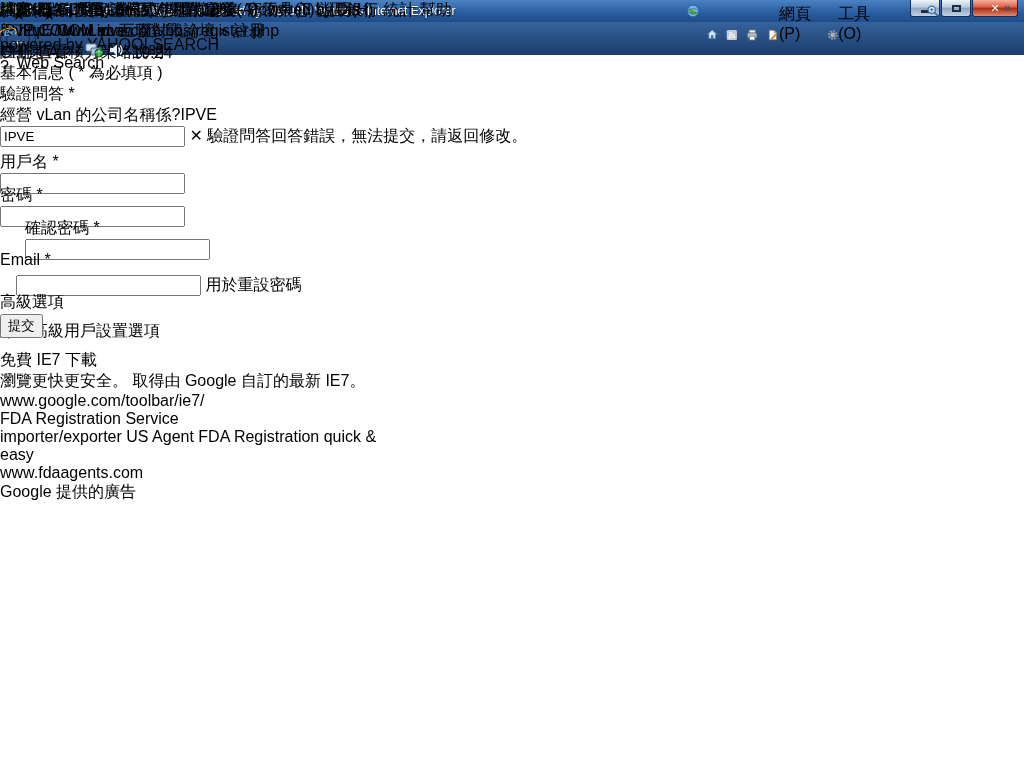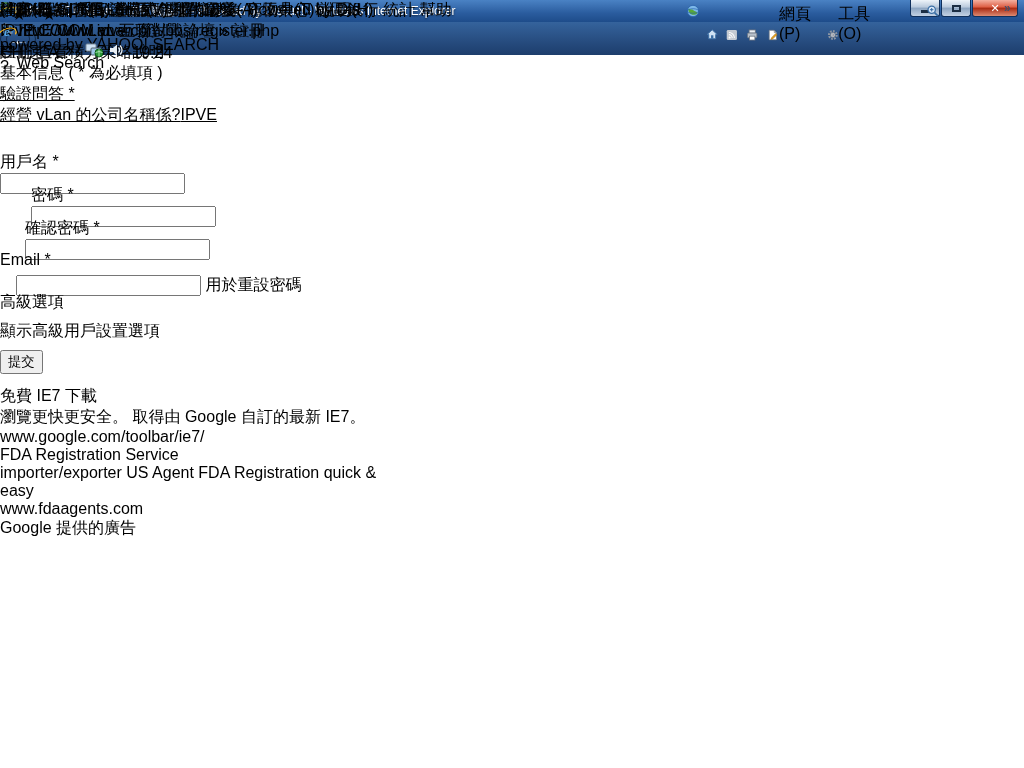--- a/index.html
+++ b/index.html
@@ -349,35 +349,40 @@
       <span class="cur">註冊</span>
     </div>
 
     <div id="panel">
       <div id="phead">
         <span class="ptitle">註冊</span>
         <span class="plink">查看積分策略說明</span>
       </div>
       <div id="psection">基本信息 ( * 為必填項 )</div>
 
-      <div class="frow" style="min-height:68px;text-decoration:underline;">
+      <div class="frow" style="min-height:68px;">
         <div class="rlabel">驗證問答 *</div>
         <div class="rbody">
           <div class="qline">
             <span>經營 vLan 的公司名稱係?</span><span class="hint">IPVE</span>
           </div>
+          <div class="inline">
+            <input class="txt" type="text" value="IPVE" style="">
+            <span class="erricon">✕</span>
+            <span class="errtext">驗證問答回答錯誤，無法提交，請返回修改。</span>
+          </div>
         </div>
       </div>
 
       <div class="frow" style="height:33px;">
         <div class="rlabel">用戶名 *</div>
         <div class="rbody"><input class="txt" type="text" style=""></div>
       </div>
 
-      <div class="frow" style="height:33px;padding-left:31px;">
+      <div class="frow" style="height:33px;">
         <div class="rlabel">密碼 *</div>
         <div class="rbody"><input class="txt" type="password" style=""></div>
       </div>
 
       <div class="frow" style="height:33px;padding-left:25px;">
         <div class="rlabel">確認密碼 *</div>
         <div class="rbody"><input class="txt" type="password" style=""></div>
       </div>
 
       <div class="frow" style="height:33px;">
@@ -388,21 +393,21 @@
         </div>
       </div>
 
       <div class="frow" style="height:30px;">
         <div class="rlabel" style="padding-top:8px;">高級選項</div>
         <div class="rbody" style="padding-top:8px;">
           <span class="cb"></span><span class="cbl">顯示高級用戶設置選項</span>
         </div>
       </div>
 
-      <div class="frow" style="height:36px;margin-top:36px;">
+      <div class="frow" style="height:36px;">
         <div class="rlabel"></div>
         <div class="rbody">
           <button id="submitbtn">提交</button>
         </div>
       </div>
     </div>
 
     <div id="adL" class="ad">
       <div class="adtitle">免費 IE7 下載</div>
       <div class="adbody">瀏覽更快更安全。 取得由 Google 自訂的最新 IE7。</div>

